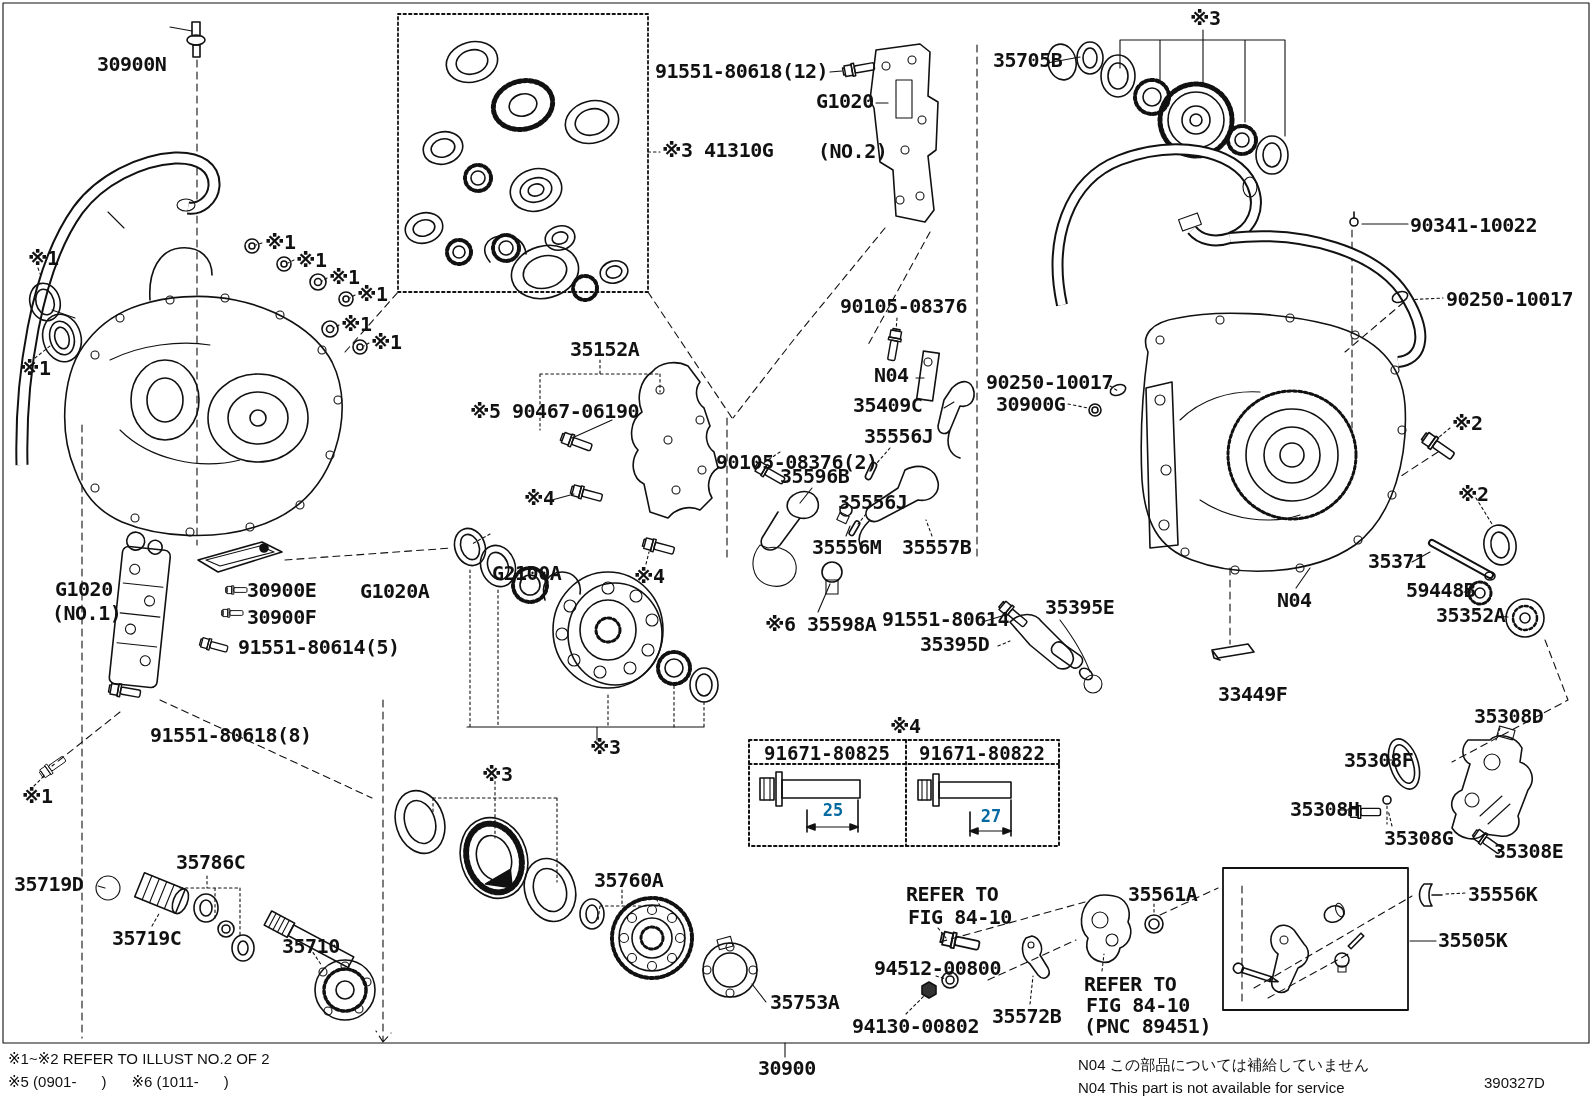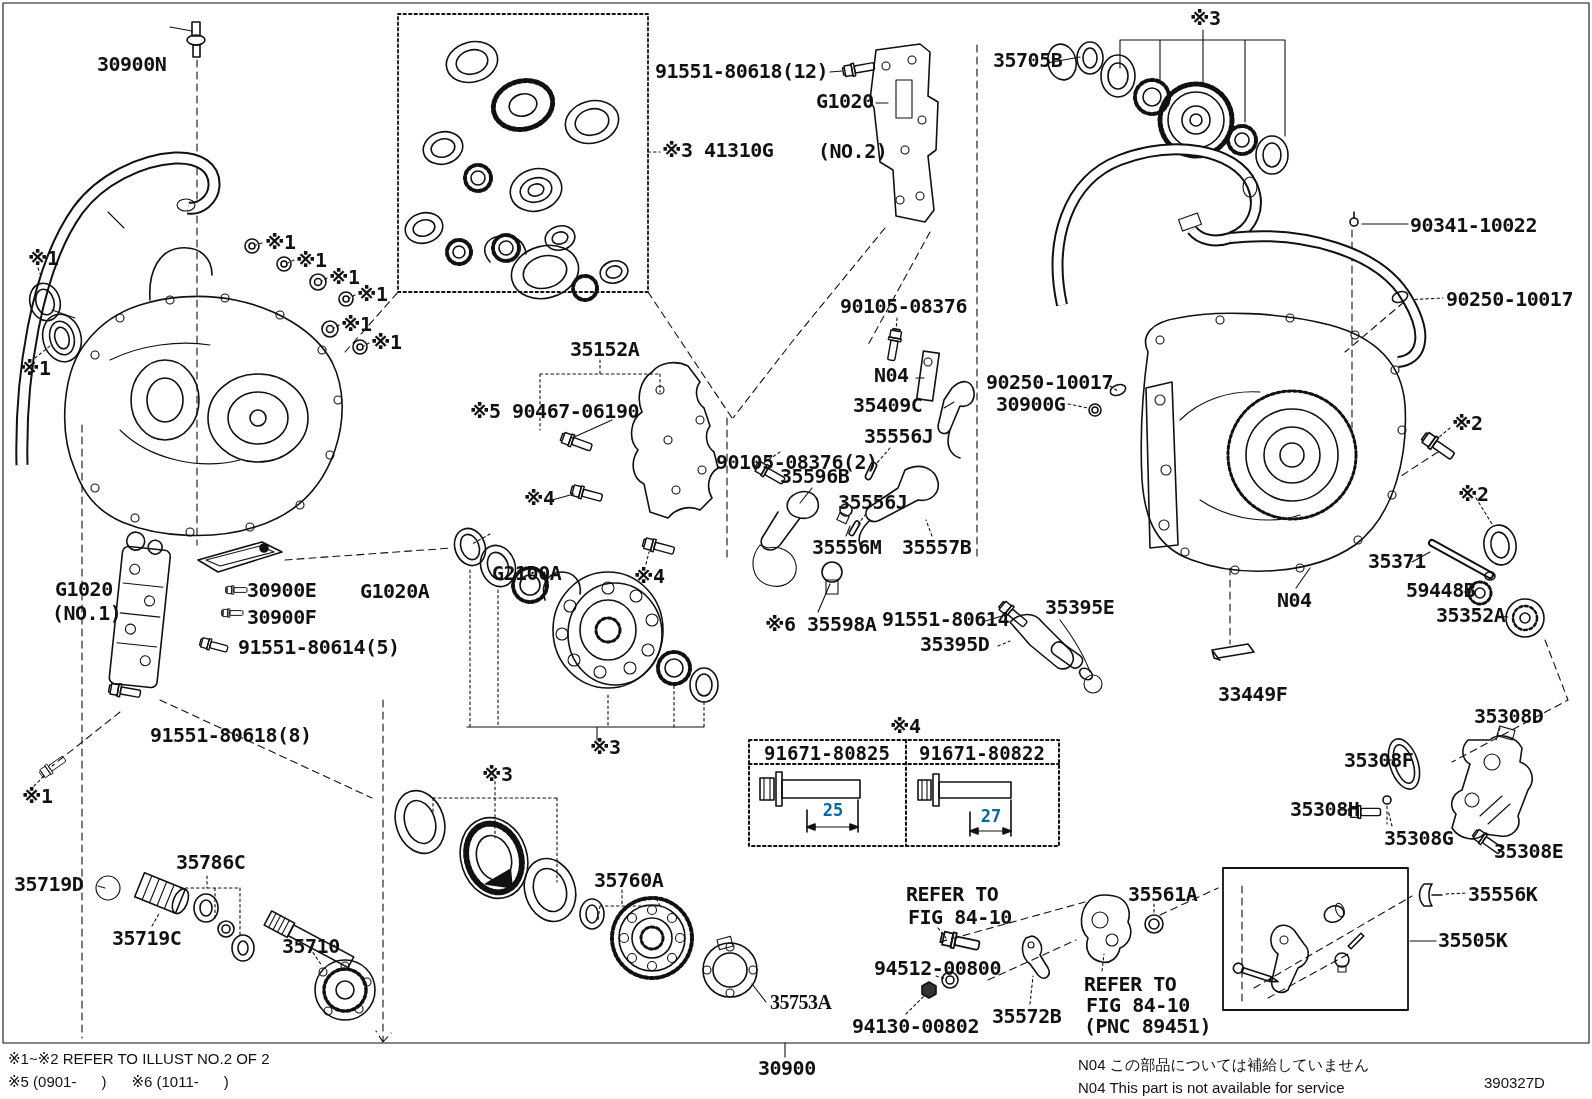--- a/index.html
+++ b/index.html
@@ -622,21 +622,21 @@
       <div class="lbl" style="left: 1344px; top: 750px;">35308F</div>
       <div class="lbl" style="left: 1290px; top: 799px;">35308H</div>
       <div class="lbl" style="left: 1384px; top: 828px;">35308G</div>
       <div class="lbl" style="left: 1494px; top: 841px;">35308E</div>
       <div class="lbl" style="left: 14px; top: 874px;">35719D</div>
       <div class="lbl" style="left: 176px; top: 852px;">35786C</div>
       <div class="lbl" style="left: 112px; top: 928px;">35719C</div>
       <div class="lbl" style="left: 282px; top: 936px;">35710</div>
       <div class="lbl" style="left: 482px; top: 764px;">※3</div>
       <div class="lbl" style="left: 594px; top: 870px;">35760A</div>
-      <div class="lbl" style="left: 770px; top: 992px; font-family: Liberation Serif, serif;">35753A</div>
+      <div class="lbl" style="left: 770px; top: 992px;">35753A</div>
       <div class="lbl" style="left: 906px; top: 884px;">REFER TO</div>
       <div class="lbl" style="left: 908px; top: 907px;">FIG 84-10</div>
       <div class="lbl" style="left: 874px; top: 958px;">94512-00800</div>
       <div class="lbl" style="left: 852px; top: 1016px;">94130-00802</div>
       <div class="lbl" style="left: 992px; top: 1006px;">35572B</div>
       <div class="lbl" style="left: 1128px; top: 884px;">35561A</div>
       <div class="lbl" style="left: 1084px; top: 974px;">REFER TO</div>
       <div class="lbl" style="left: 1086px; top: 995px;">FIG 84-10</div>
       <div class="lbl" style="left: 1084px; top: 1016px;">(PNC 89451)</div>
       <div class="lbl" style="left: 1468px; top: 884px;">35556K</div>

